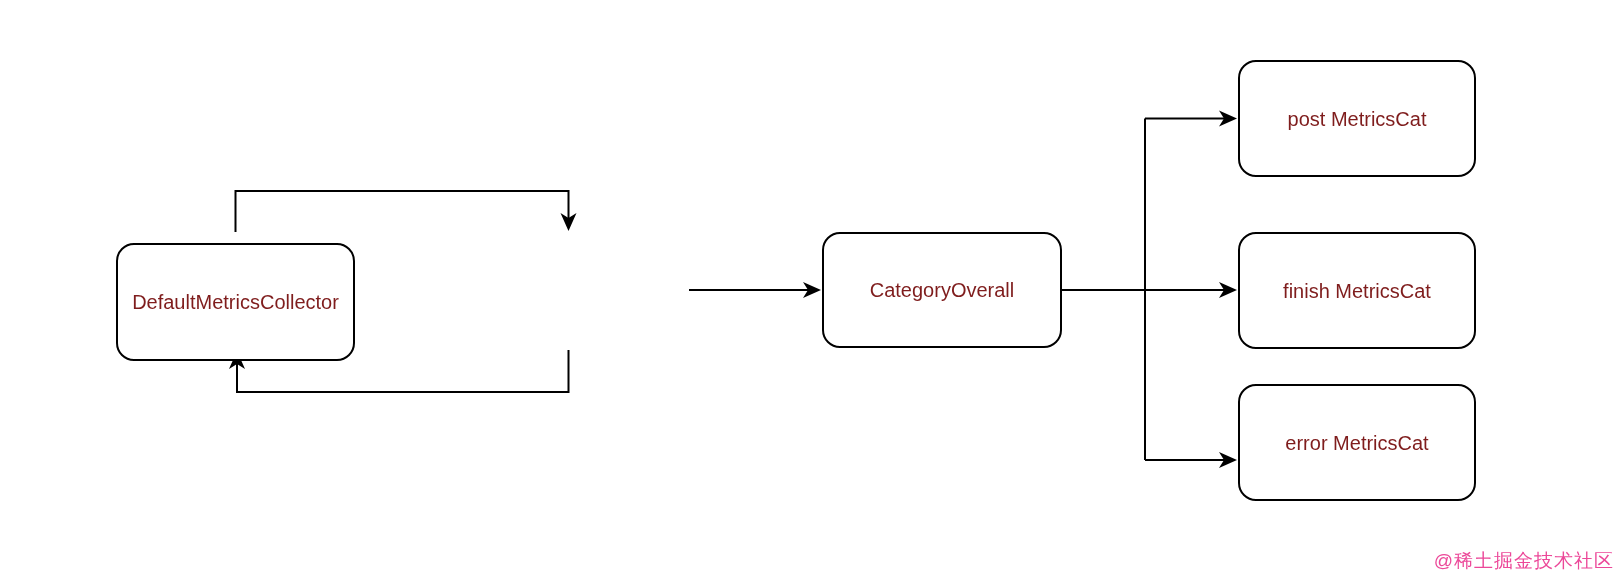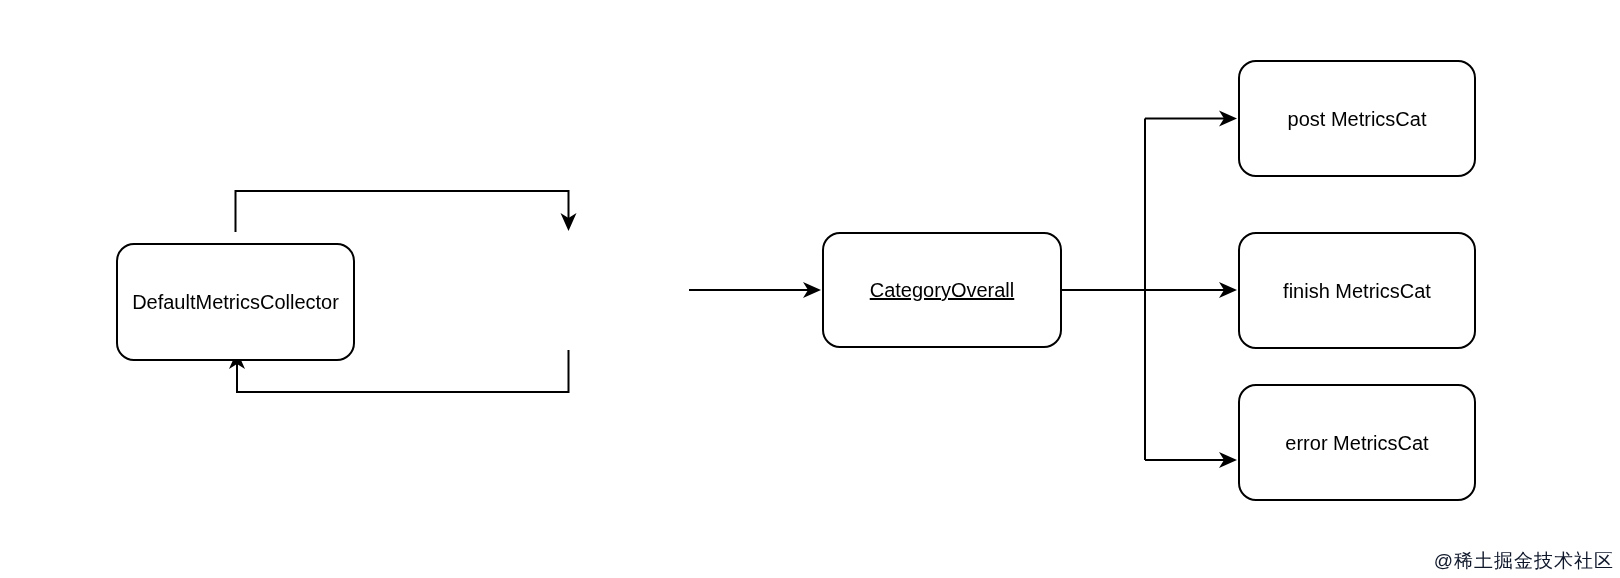--- a/index.html
+++ b/index.html
@@ -28,36 +28,36 @@
     border: 2px solid #000000;
     border-radius: 18px;
     background: #ffffff;
     display: flex;
     align-items: center;
     justify-content: center;
     text-align: center;
   }
   .node .label {
     font-size: 20px;
-    color: #000000;
+    color: #7f1d1d;
     line-height: 1.2;
     white-space: nowrap;
   }
   #node-a { left: 116px; top: 232px; width: 239px; height: 118px; margin-top: 11px; }
   #node-b { left: 448px; top: 232px; width: 241px; height: 118px; }
-  #node-c { left: 822px; top: 232px; width: 240px; height: 116px; text-decoration: underline; }
+  #node-c { left: 822px; top: 232px; width: 240px; height: 116px; }
   #node-d { left: 1238px; top: 60px;  width: 238px; height: 117px; }
   #node-e { left: 1238px; top: 232px; width: 238px; height: 117px; }
   #node-f { left: 1238px; top: 384px; width: 238px; height: 117px; }
   .watermark {
     position: absolute;
     right: 6px;
     bottom: 4px;
     font-size: 19px;
-    color: #0f172a;
+    color: #ec4899;
     letter-spacing: 1px;
     user-select: none;
   }
 </style>
 </head>
 <body>
 
 <div class="canvas">
 
   <svg class="wires" viewBox="0 0 1620 578" xmlns="http://www.w3.org/2000/svg">

